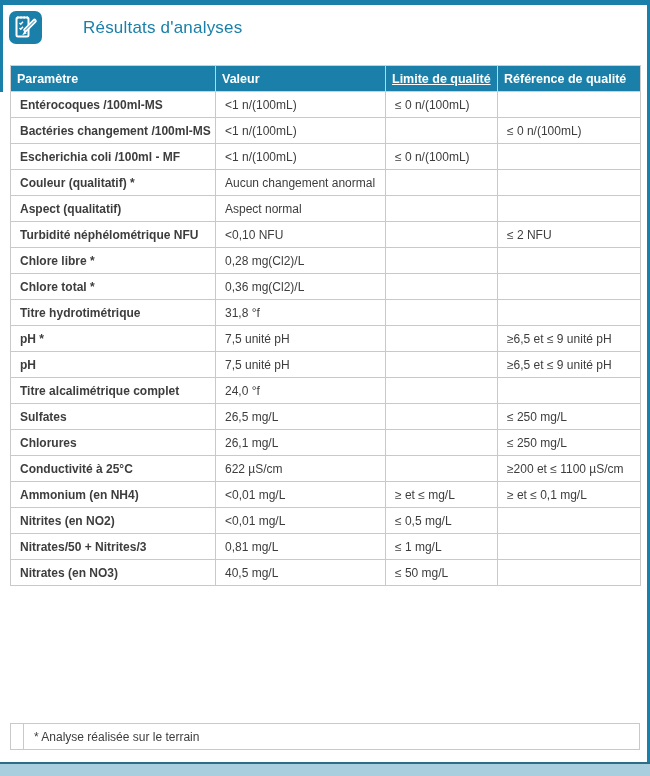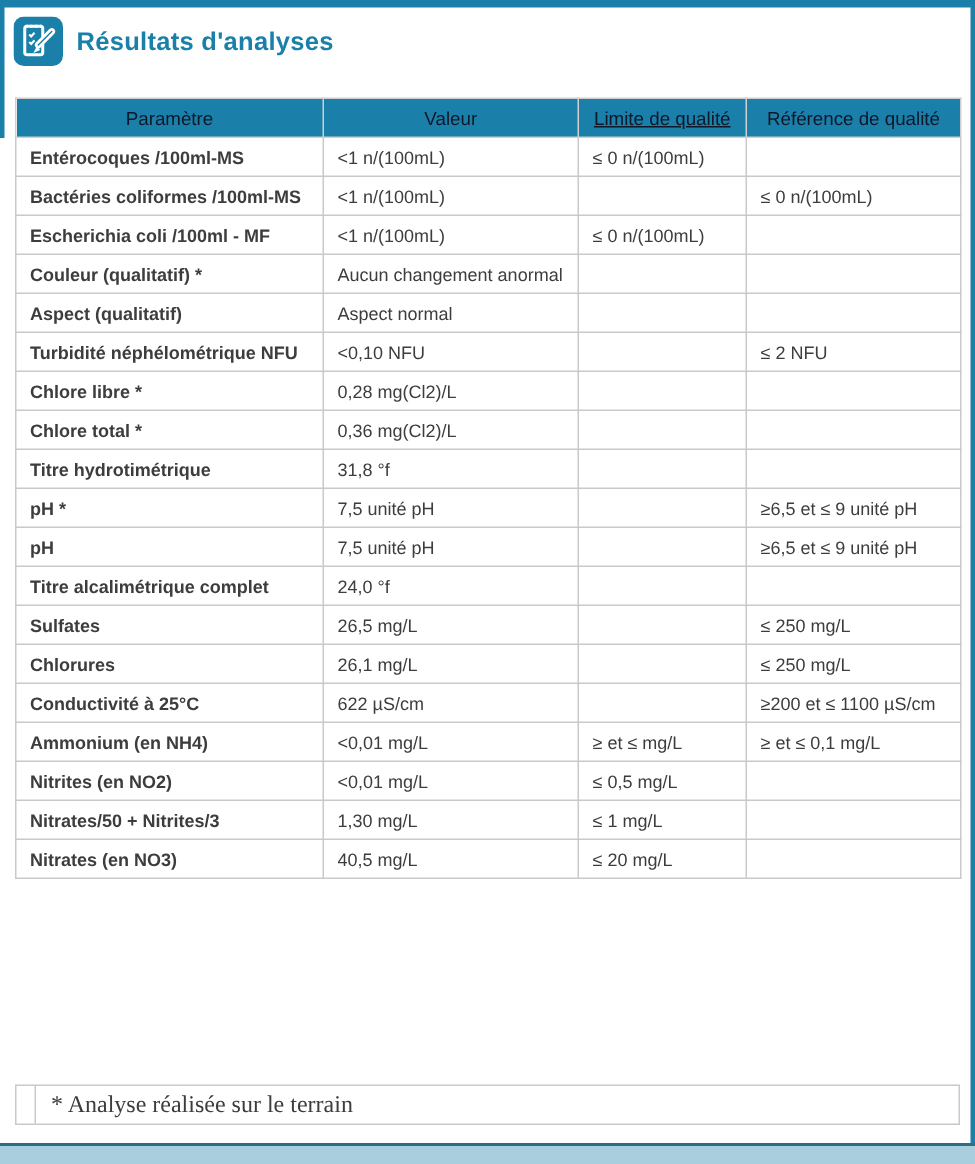--- a/index.html
+++ b/index.html
@@ -15,43 +15,43 @@
     width:650px;height:776px;position:relative;overflow:hidden;
     background:#fff;font-family:"Liberation Sans",sans-serif;color:var(--text);
   }
   .top-border{position:absolute;top:0;left:0;width:650px;height:5px;background:var(--primary);}
   .left-border{position:absolute;top:0;left:0;width:3px;height:92px;background:var(--primary);}
   .right-border{position:absolute;top:0;right:0;width:3px;height:763px;background:var(--primary);}
   .bottom-strip{position:absolute;left:0;top:762px;width:650px;height:14px;
     background:var(--strip-bg);border-top:2px solid var(--strip-line);}
   .page-header{position:absolute;top:11px;left:9px;display:flex;align-items:center;gap:9px;}
   .icon-box{width:33px;height:33px;flex:0 0 auto;}
-  .page-title{color:var(--primary);font-size:17px;font-weight:bold;letter-spacing:0.2px;}
+  .page-title{color:var(--primary);font-size:17px;font-weight:normal;letter-spacing:0.2px;margin-left:32px;}
   table.results{
     position:absolute;top:65px;left:10px;width:630px;
     border-collapse:collapse;table-layout:fixed;
     border:1px solid #b9b9b9;
   }
   table.results th{
-    background:var(--primary);color:#0f172a;font-size:12.5px;font-weight:normal;
-    height:26px;text-align:center;padding:0 6px;border:1px solid #cfcfcf;
+    background:var(--primary);color:#ffffff;font-size:12.5px;font-weight:bold;
+    height:26px;text-align:left;padding:0 6px;border:1px solid #cfcfcf;
     overflow:hidden;white-space:nowrap;
   }
   table.results th .link-like{text-decoration:underline;cursor:pointer;}
   table.results td{
     height:26px;font-size:12px;padding:0 9px;border:1px solid var(--row-border);
     background:#fff;color:var(--text);overflow:hidden;white-space:nowrap;
   }
   table.results td.param{font-weight:bold;}
   .footnote-box{
     position:absolute;top:723px;left:10px;width:630px;height:27px;
     border:1px solid var(--row-border);display:flex;align-items:stretch;background:#fff;
   }
   .footnote-spacer{width:13px;border-right:1px solid var(--row-border);}
-  .footnote-text{font-size:16px;color:var(--text);display:flex;align-items:center;padding-left:10px;font-family:Liberation Serif, serif;}
+  .footnote-text{font-size:12px;color:var(--text);display:flex;align-items:center;padding-left:10px;}
 </style>
 </head>
 <body>
 
 <div class="top-border"></div>
 <div class="left-border"></div>
 <div class="right-border"></div>
 
 <div class="page-header">
   <span class="icon-box">
@@ -85,21 +85,21 @@
     </tr>
   </thead>
   <tbody>
       <tr>
         <td class="param">Entérocoques /100ml-MS</td>
         <td>&lt;1 n/(100mL)</td>
         <td>≤ 0 n/(100mL)</td>
         <td></td>
       </tr>
       <tr>
-        <td class="param">Bactéries coliformes /100ml-MS</td>
+        <td class="param">Bactéries changement /100ml-MS</td>
         <td>&lt;1 n/(100mL)</td>
         <td></td>
         <td>≤ 0 n/(100mL)</td>
       </tr>
       <tr>
         <td class="param">Escherichia coli /100ml - MF</td>
         <td>&lt;1 n/(100mL)</td>
         <td>≤ 0 n/(100mL)</td>
         <td></td>
       </tr>
@@ -182,28 +182,28 @@
         <td>≥ et ≤ 0,1 mg/L</td>
       </tr>
       <tr>
         <td class="param">Nitrites (en NO2)</td>
         <td>&lt;0,01 mg/L</td>
         <td>≤ 0,5 mg/L</td>
         <td></td>
       </tr>
       <tr>
         <td class="param">Nitrates/50 + Nitrites/3</td>
-        <td>1,30 mg/L</td>
+        <td>0,81 mg/L</td>
         <td>≤ 1 mg/L</td>
         <td></td>
       </tr>
       <tr>
         <td class="param">Nitrates (en NO3)</td>
         <td>40,5 mg/L</td>
-        <td>≤ 20 mg/L</td>
+        <td>≤ 50 mg/L</td>
         <td></td>
       </tr>
     </tbody>
 </table>
 
 <div class="footnote-box">
   <div class="footnote-spacer"></div>
   <div class="footnote-text">* Analyse réalisée sur le terrain</div>
 </div>
 

